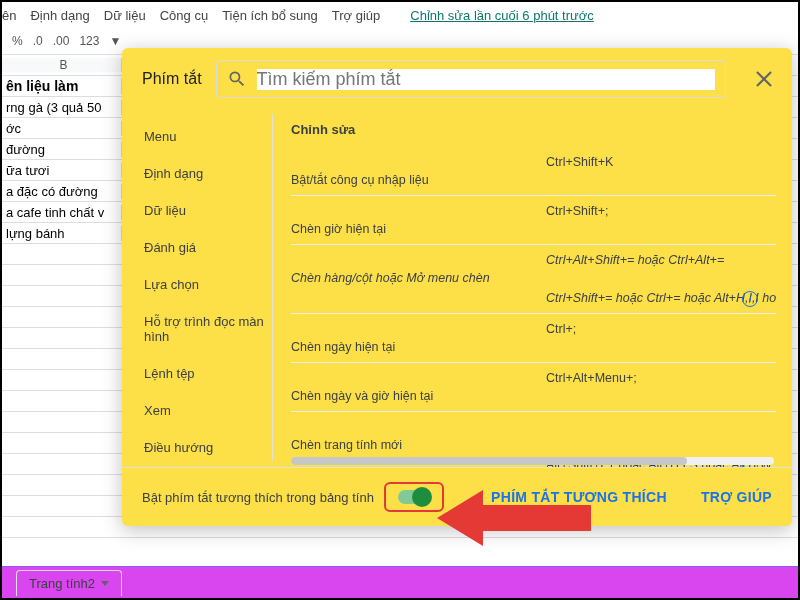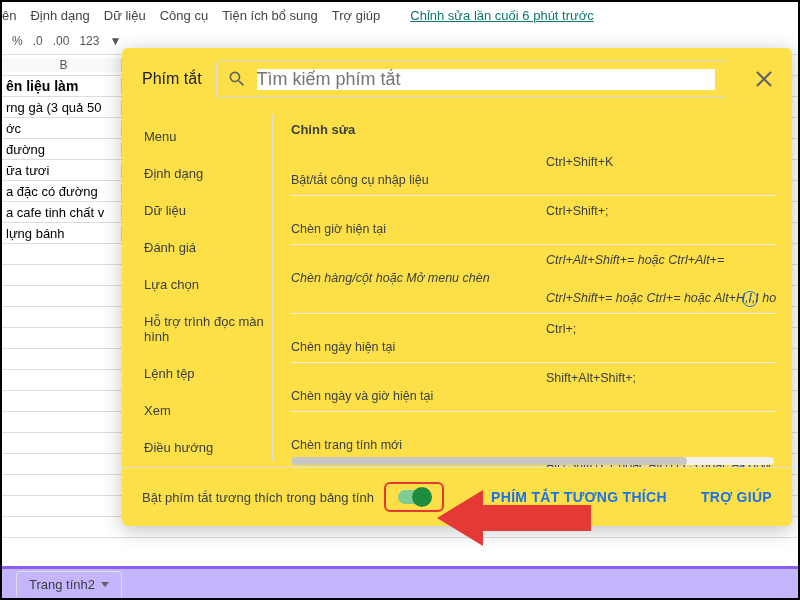--- a/index.html
+++ b/index.html
@@ -46,21 +46,21 @@
   .toggle-box { border:2px solid #e53935; border-radius:6px; padding:6px 12px; display:flex; align-items:center;}
   .toggle { width:32px; height:14px; background:#81c995; border-radius:8px; position:relative;}
   .toggle .knob{ position:absolute; right:-2px; top:-3px; width:20px; height:20px; background:#1e8e3e; border-radius:50%;}
   .spacer { flex:1; }
   .link-btn { color:#1a73e8; font-weight:600; font-size:14px; letter-spacing:0.3px; cursor:pointer; margin-left:24px;}
   
   .arrow { position:absolute; left:435px; top:488px; width:150px; height:54px; pointer-events:none; }
   .arrow-body { position:absolute; left:44px; top:15px; width:110px; height:26px; background:#e53935;}
   .arrow-head { position:absolute; left:0; top:0; width:0; height:0; border-top:28px solid transparent; border-bottom:28px solid transparent; border-right:46px solid #e53935;}
   
-  .sheet-tabs { position:absolute; left:0; bottom:0; width:100%; height:32px; border-top:3px solid #8b5cf6; display:flex; align-items:center; padding-left:14px; font-size:13px; color:#3c4043; background:#c4b5fd;}
+  .sheet-tabs { position:absolute; left:0; bottom:0; width:100%; height:32px; border-top:1px solid #8b5cf6; display:flex; align-items:center; padding-left:14px; font-size:13px; color:#3c4043; background:#d946ef;}
   .sheet-tab { padding:5px 12px; border:1px solid #ddd; border-bottom:none; border-radius:4px 4px 0 0; display:flex; align-items:center; gap:6px;}
   .tri { width:0;height:0;border-left:4px solid transparent;border-right:4px solid transparent;border-top:5px solid #5f6368;}
 </style>
 </head>
 <body>
 
 <div class="menubar">
   <span>ên</span>
   <span>Định dạng</span>
   <span>Dữ liệu</span>
@@ -198,21 +198,21 @@
         <div class="kb-name"></div>
         <div class="kb-keys" style="padding-top:6px;">Ctrl+Shift+= hoặc Ctrl+= hoặc Alt+H,I,I hoặc Al</div>
         <span class="info-ic" style="bottom:6px;">i</span>
       </div>
       <div class="kb-row">
         <div class="kb-name">Chèn ngày hiện tại</div>
         <div class="kb-keys">Ctrl+;</div>
       </div>
       <div class="kb-row">
         <div class="kb-name">Chèn ngày và giờ hiện tại</div>
-        <div class="kb-keys">Shift+Alt+Shift+;</div>
+        <div class="kb-keys">Ctrl+Alt+Menu+;</div>
       </div>
       <div class="kb-row" style="flex-wrap:wrap;position:relative;">
         <div class="kb-name">Chèn trang tính mới</div>
         <div class="kb-name"></div>
         <div class="kb-keys" style="padding-top:6px;">Alt+Shift+F1 hoặc Alt+H,I,S hoặc Alt+I,W hoặc</div>
         <span class="info-ic" style="bottom:6px;">i</span>
       </div>
       <div class="kb-row">
         <div class="kb-name">Chèn đường liên kết</div>
         <div class="kb-keys">Ctrl+K</div>

